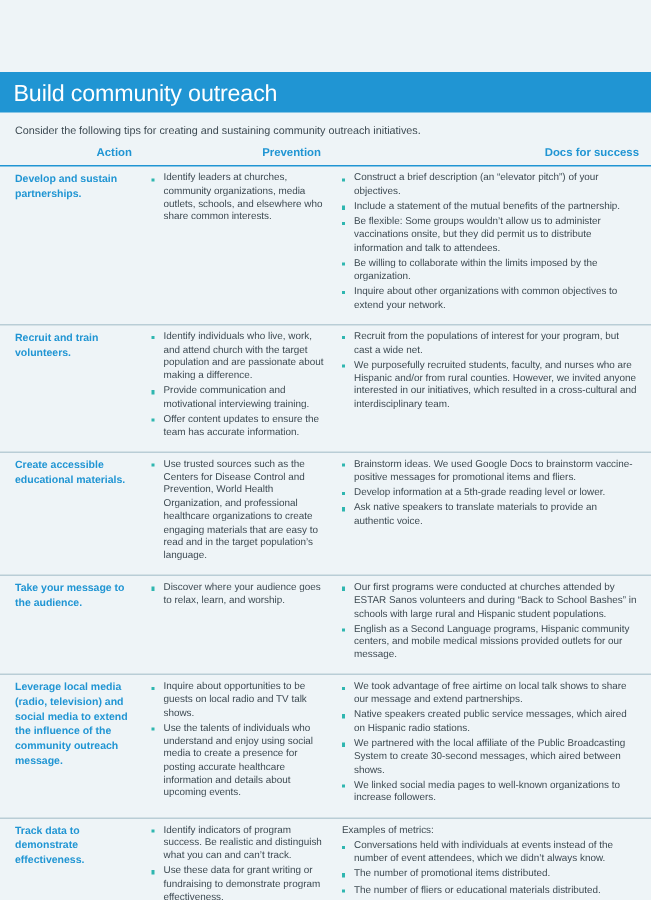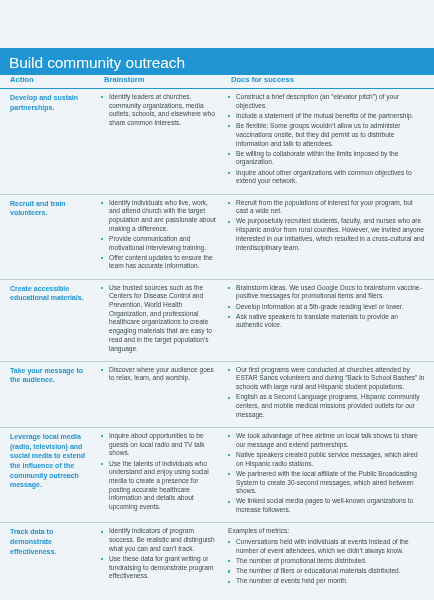--- a/index.html
+++ b/index.html
@@ -43,21 +43,21 @@
   }
   table.tips {
     width: 434px;
     border-collapse: collapse;
     table-layout: fixed;
   }
   table.tips col.c1 { width: 96px; }
   table.tips col.c2 { width: 126px; }
   table.tips col.c3 { width: 212px; }
   thead th {
-    text-align: left;
+    text-align: right;
     color: #2095d3;
     font-size: 7.6px;
     font-weight: bold;
     padding: 0 8px 4px 10px;
     border-bottom: 1.1px solid #2095d3;
     vertical-align: bottom;
   }
   thead th.col-desc { padding-left: 8px; }
   thead th.col-tips { padding-left: 9px; }
   tbody td {
@@ -103,31 +103,32 @@
 </style>
 </head>
 <body>
 
 <div id="page">
 
   <div class="title-bar">
     <div class="title">Build community outreach</div>
   </div>
 
+  <div class="intro">Consider the following tips for creating and sustaining community outreach initiatives.</div>
 
   <table class="tips">
     <colgroup>
         <col class="c1">
         <col class="c2">
         <col class="c3">
       </colgroup>
     <thead>
       <tr>
         <th class="col-action">Action</th>
-        <th class="col-desc">Brainstorm</th>
+        <th class="col-desc">Prevention</th>
         <th class="col-tips">Docs for success</th>
       </tr>
     </thead>
     <tbody id="table-body">
         <tr>
           <td class="action">Develop and sustain partnerships.</td>
           <td class="desc">
             <ul class="blist">
               <li><span class="bullet"></span><span>Identify leaders at churches, community organizations, media outlets, schools, and elsewhere who share common interests.</span></li>
             </ul>

